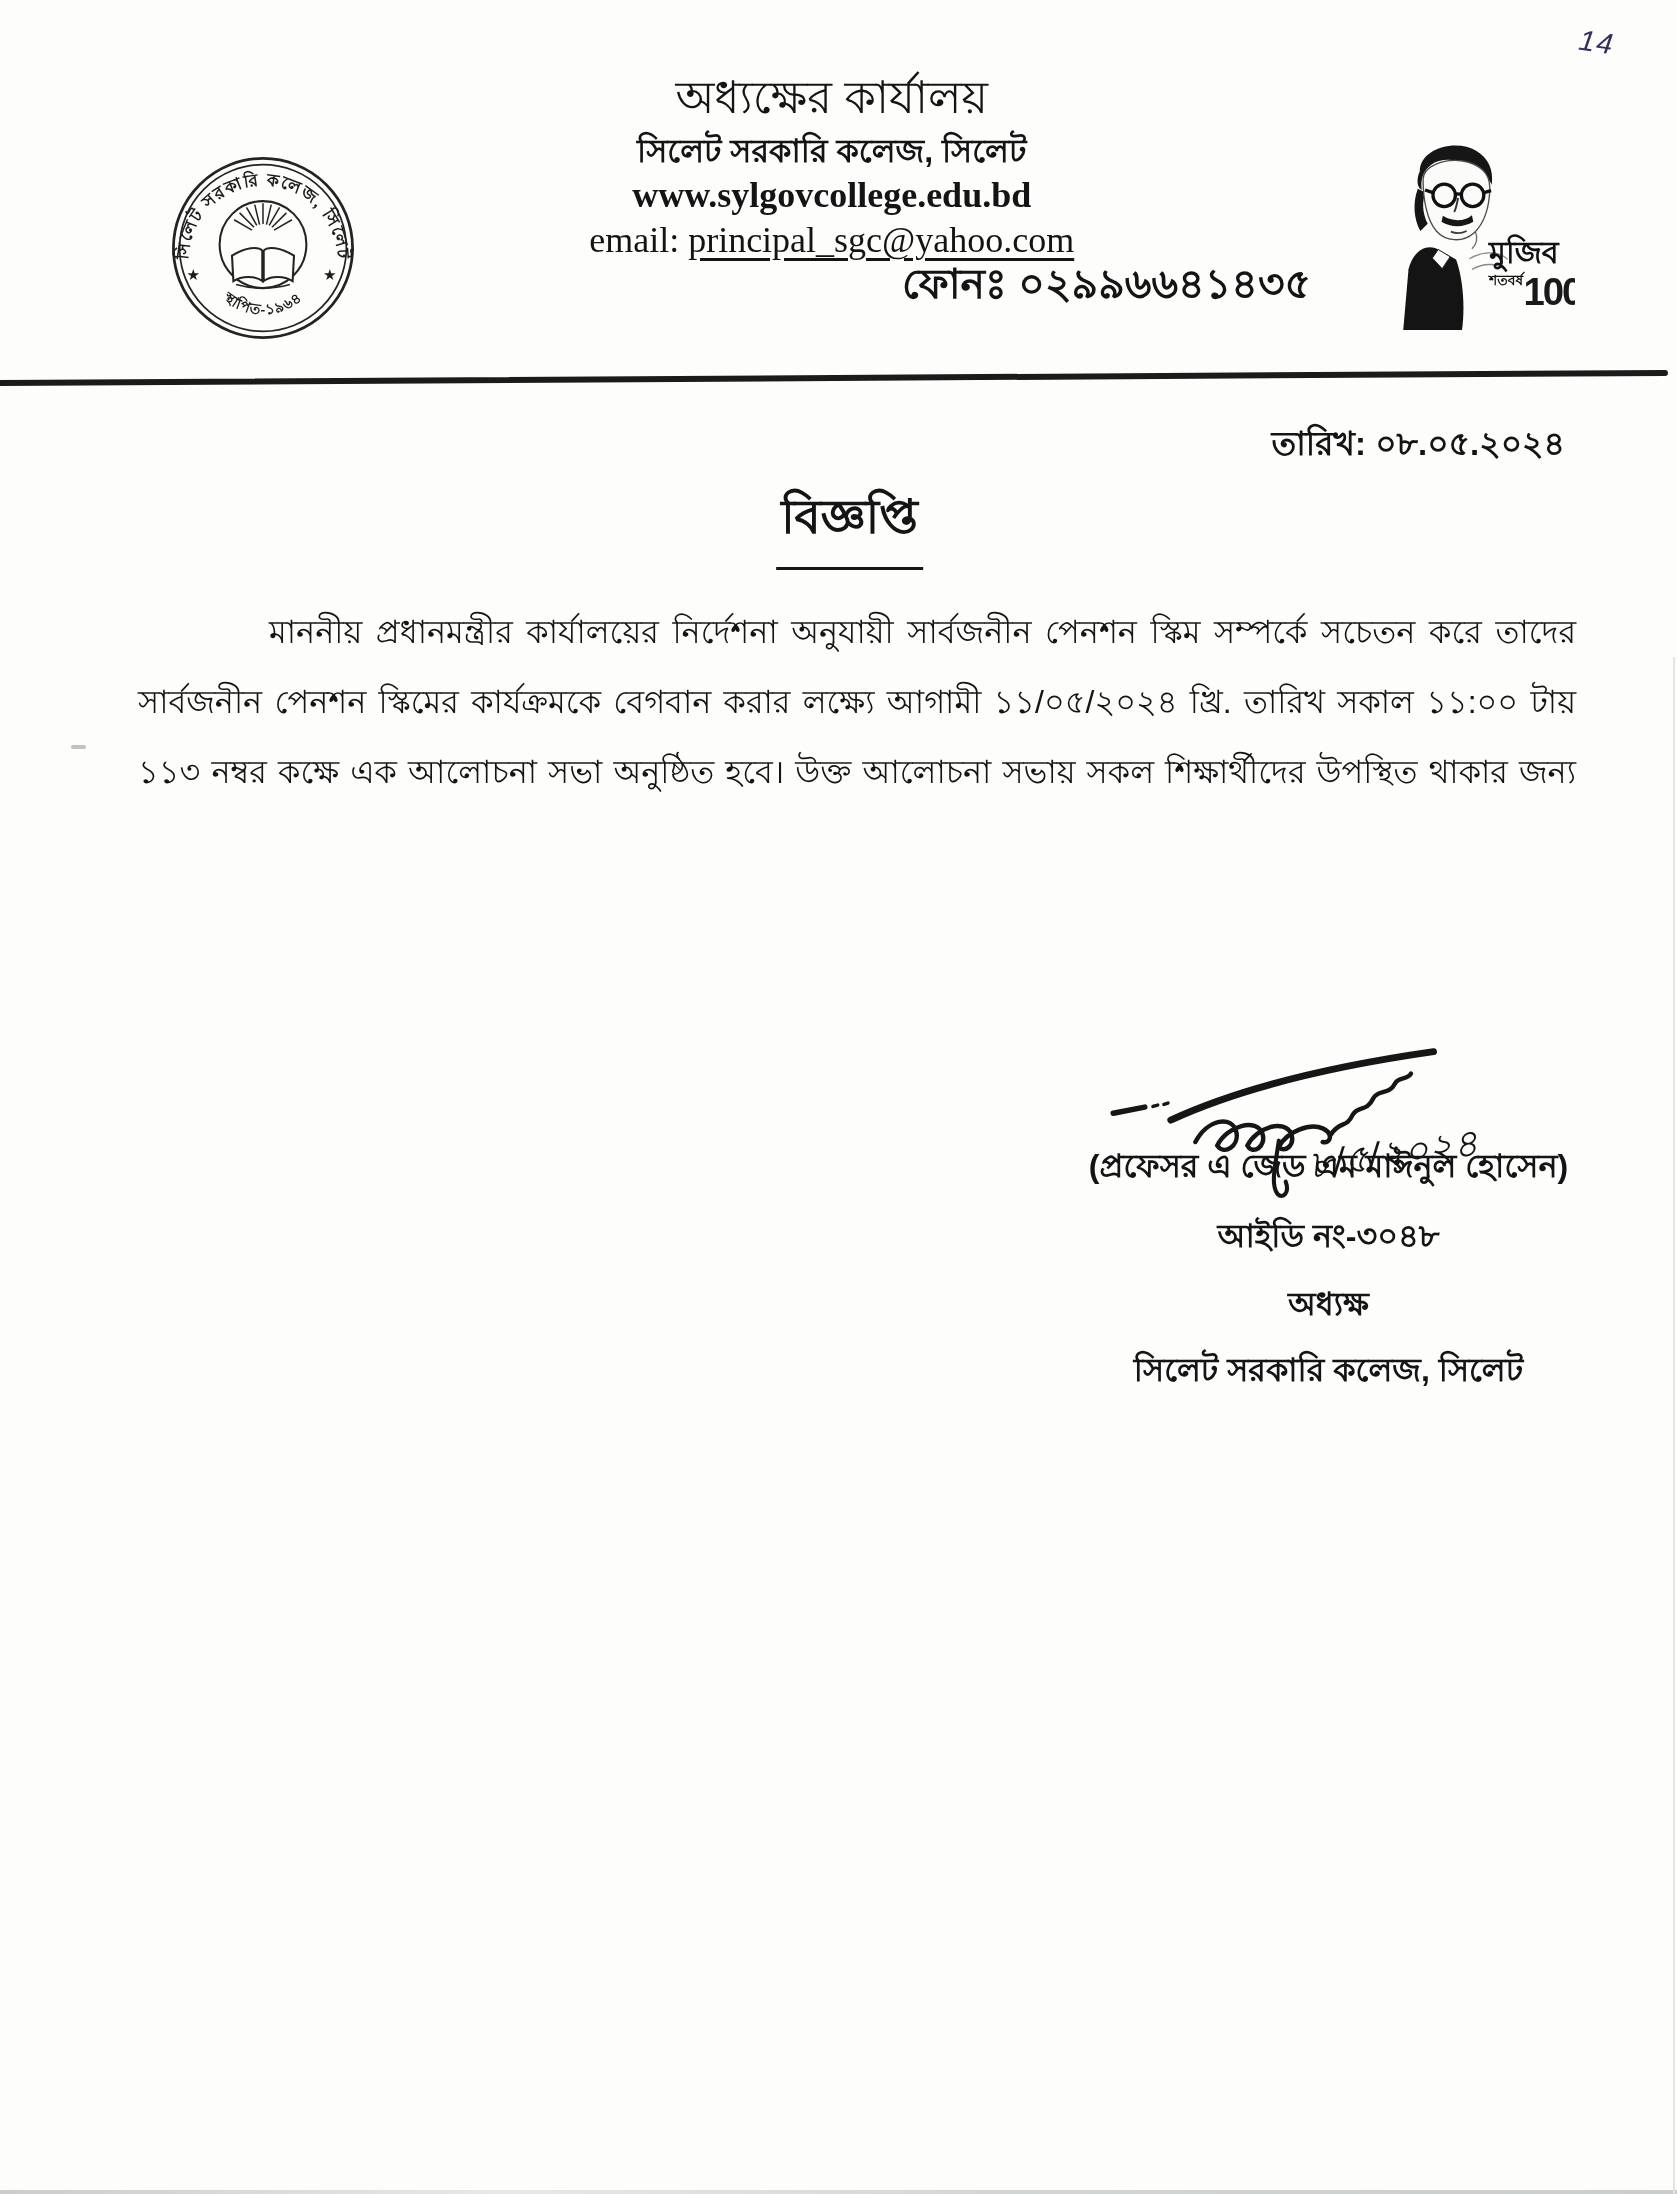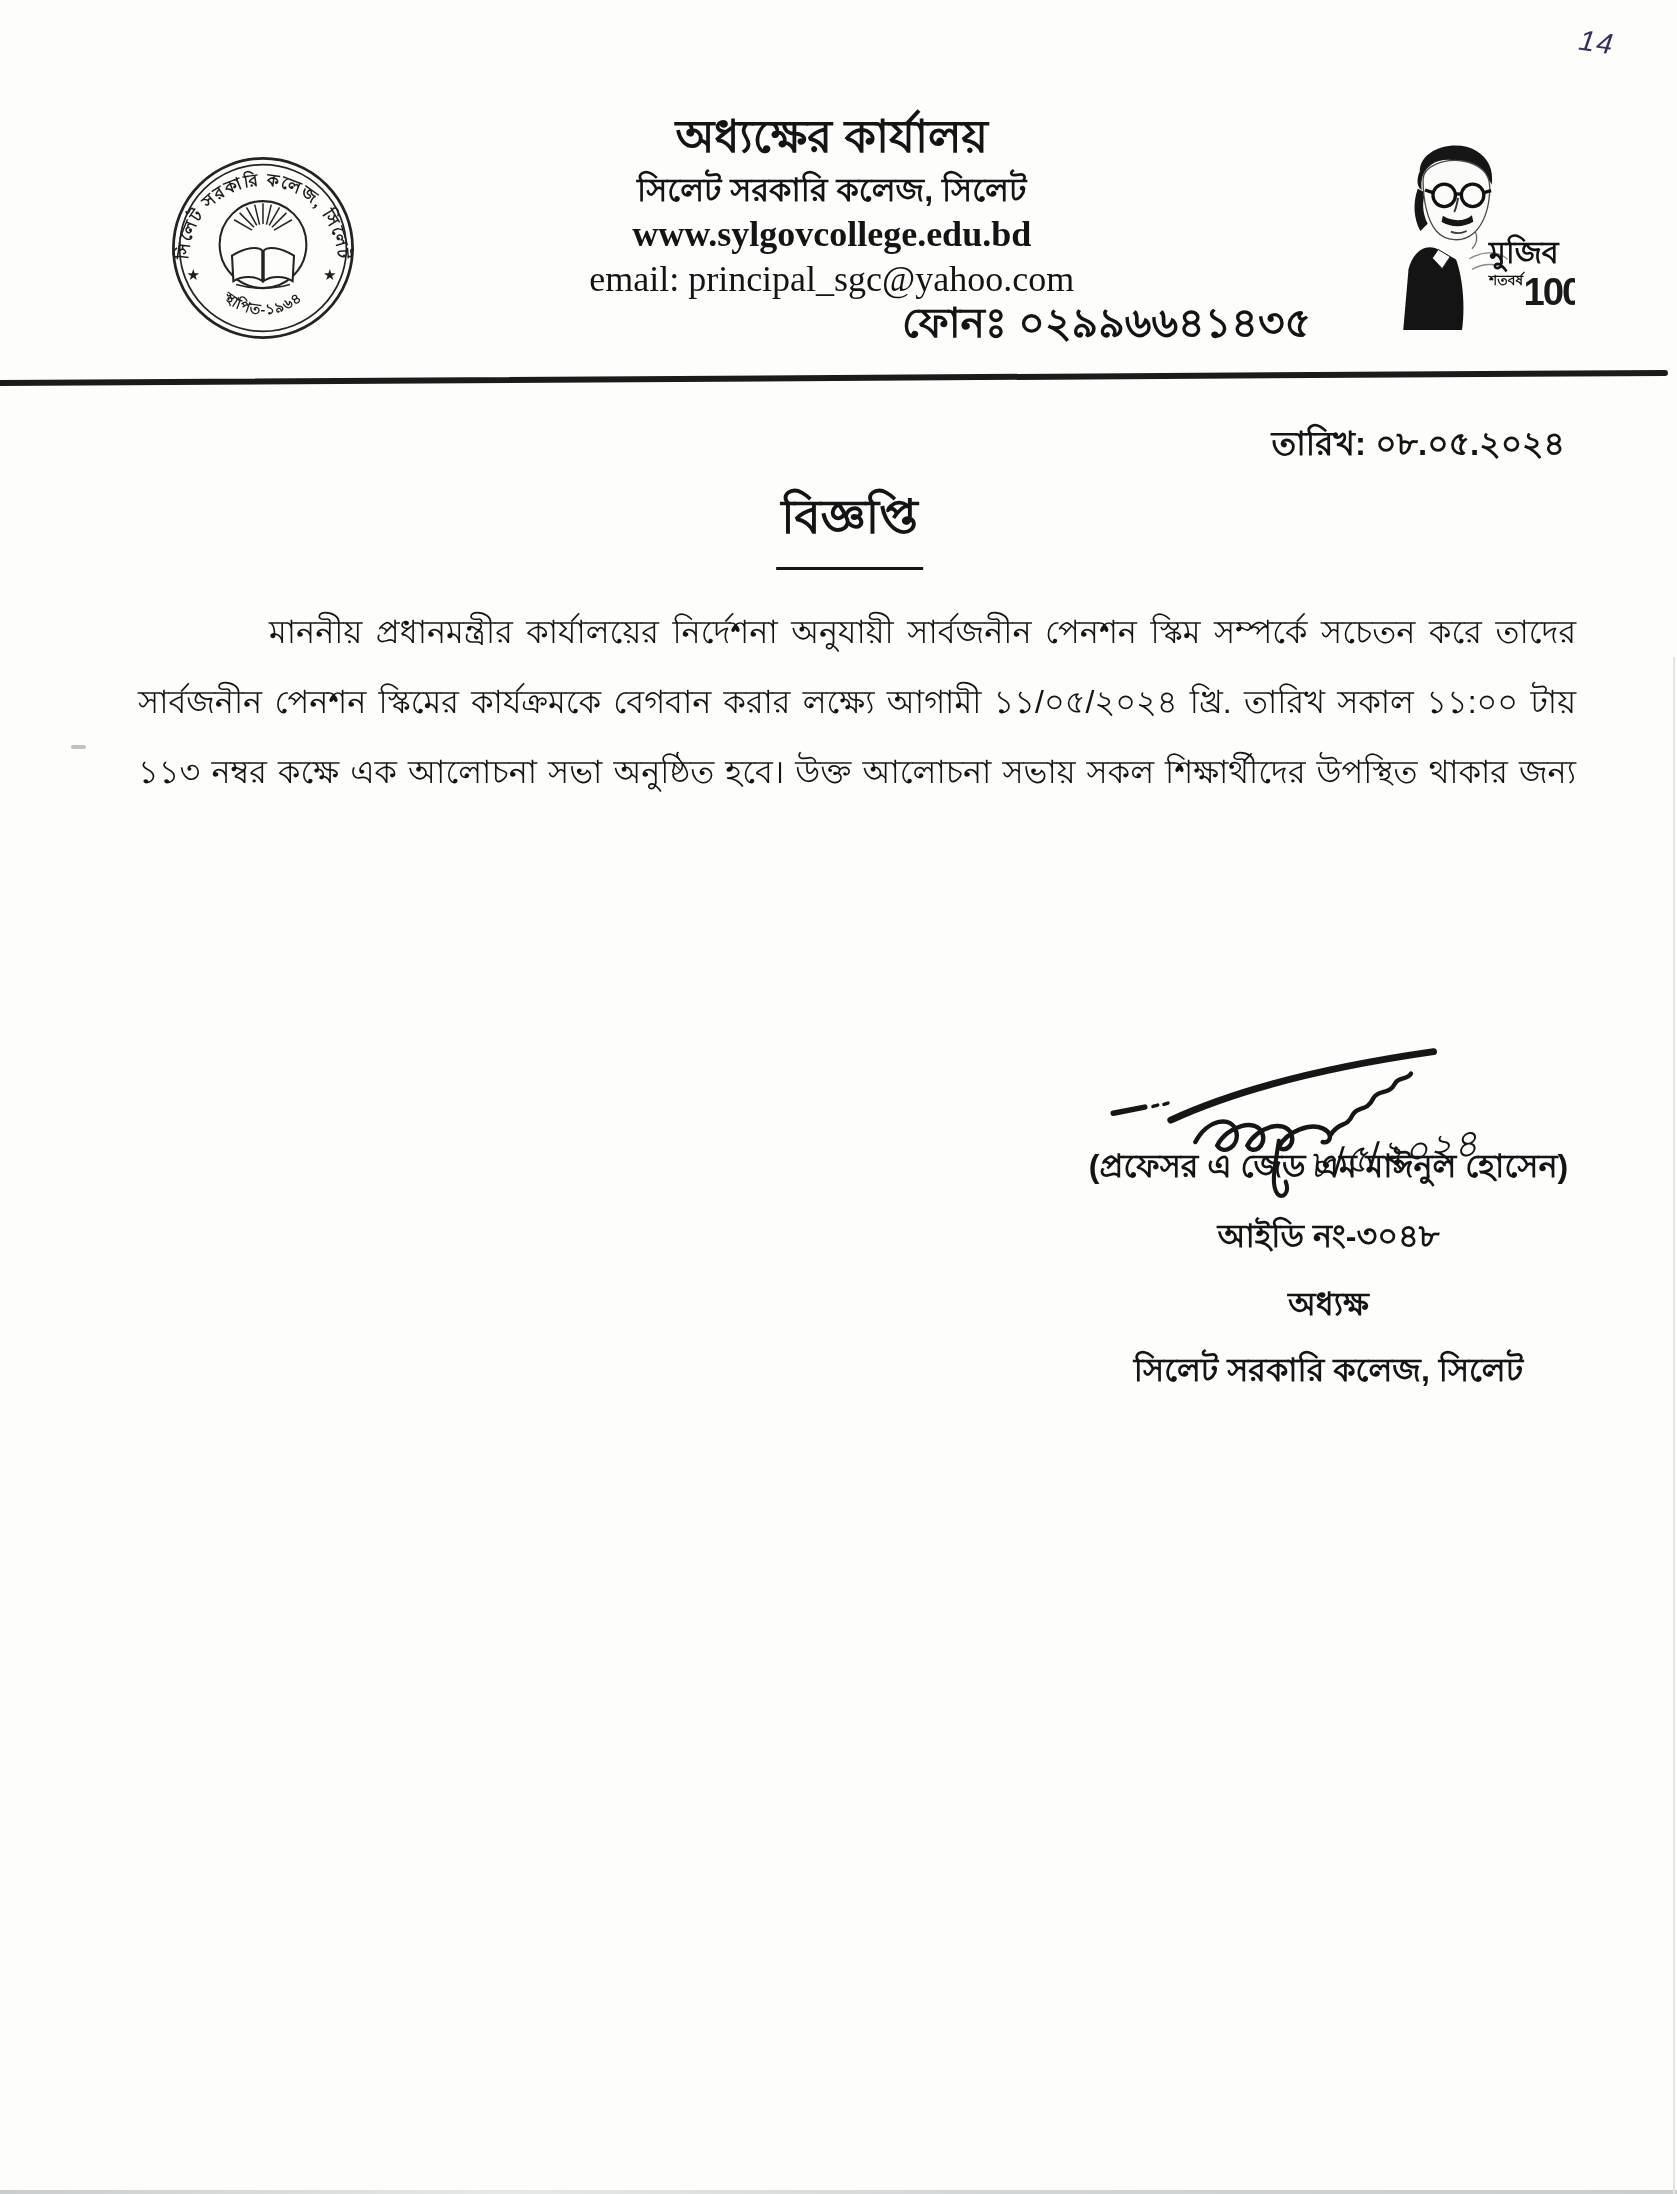--- a/index.html
+++ b/index.html
@@ -18,25 +18,25 @@
     font-style:italic;transform:rotate(8deg);
     letter-spacing:1.4px;
   }
   
   .header{
     position:absolute;top:66px;left:calc(50% - 6.8px);
     transform:translateX(-50%);
     width:959px;text-align:center;
   }
   .h-gov{font-size:34px;line-height:45px;font-weight:600;}
-  .h-office{font-size:45px;line-height:63px;font-weight:700;margin-top:39px;}
+  .h-office{font-size:45px;line-height:63px;font-weight:400;}
   .h-college{font-size:32px;line-height:44px;font-weight:600;}
   .h-web{font-family:"Liberation Serif",serif;font-size:36px;line-height:45px;font-weight:bold;}
   .h-email{font-family:"Liberation Serif",serif;font-size:36px;line-height:44px;}
-  .h-email .u{text-underline-offset:5.5px;text-decoration-thickness:2.7px;}
+  .h-email .u{text-decoration:underline;text-underline-offset:5.5px;text-decoration-thickness:2.7px;}
   .h-phone{font-size:41px;line-height:44px;font-weight:700;text-align:right;}
   
   .seal{position:absolute;left:170px;top:155px;width:186px;height:186px;}
   .mujib{position:absolute;left:1357px;top:131px;width:218px;height:200px;}
   
   .rule{
     position:absolute;left:-4.1px;top:375px;width:1672px;height:6.2px;
     background:#1b1b1b;border-radius:3.4px;transform:rotate(-0.35deg);
   }
   

